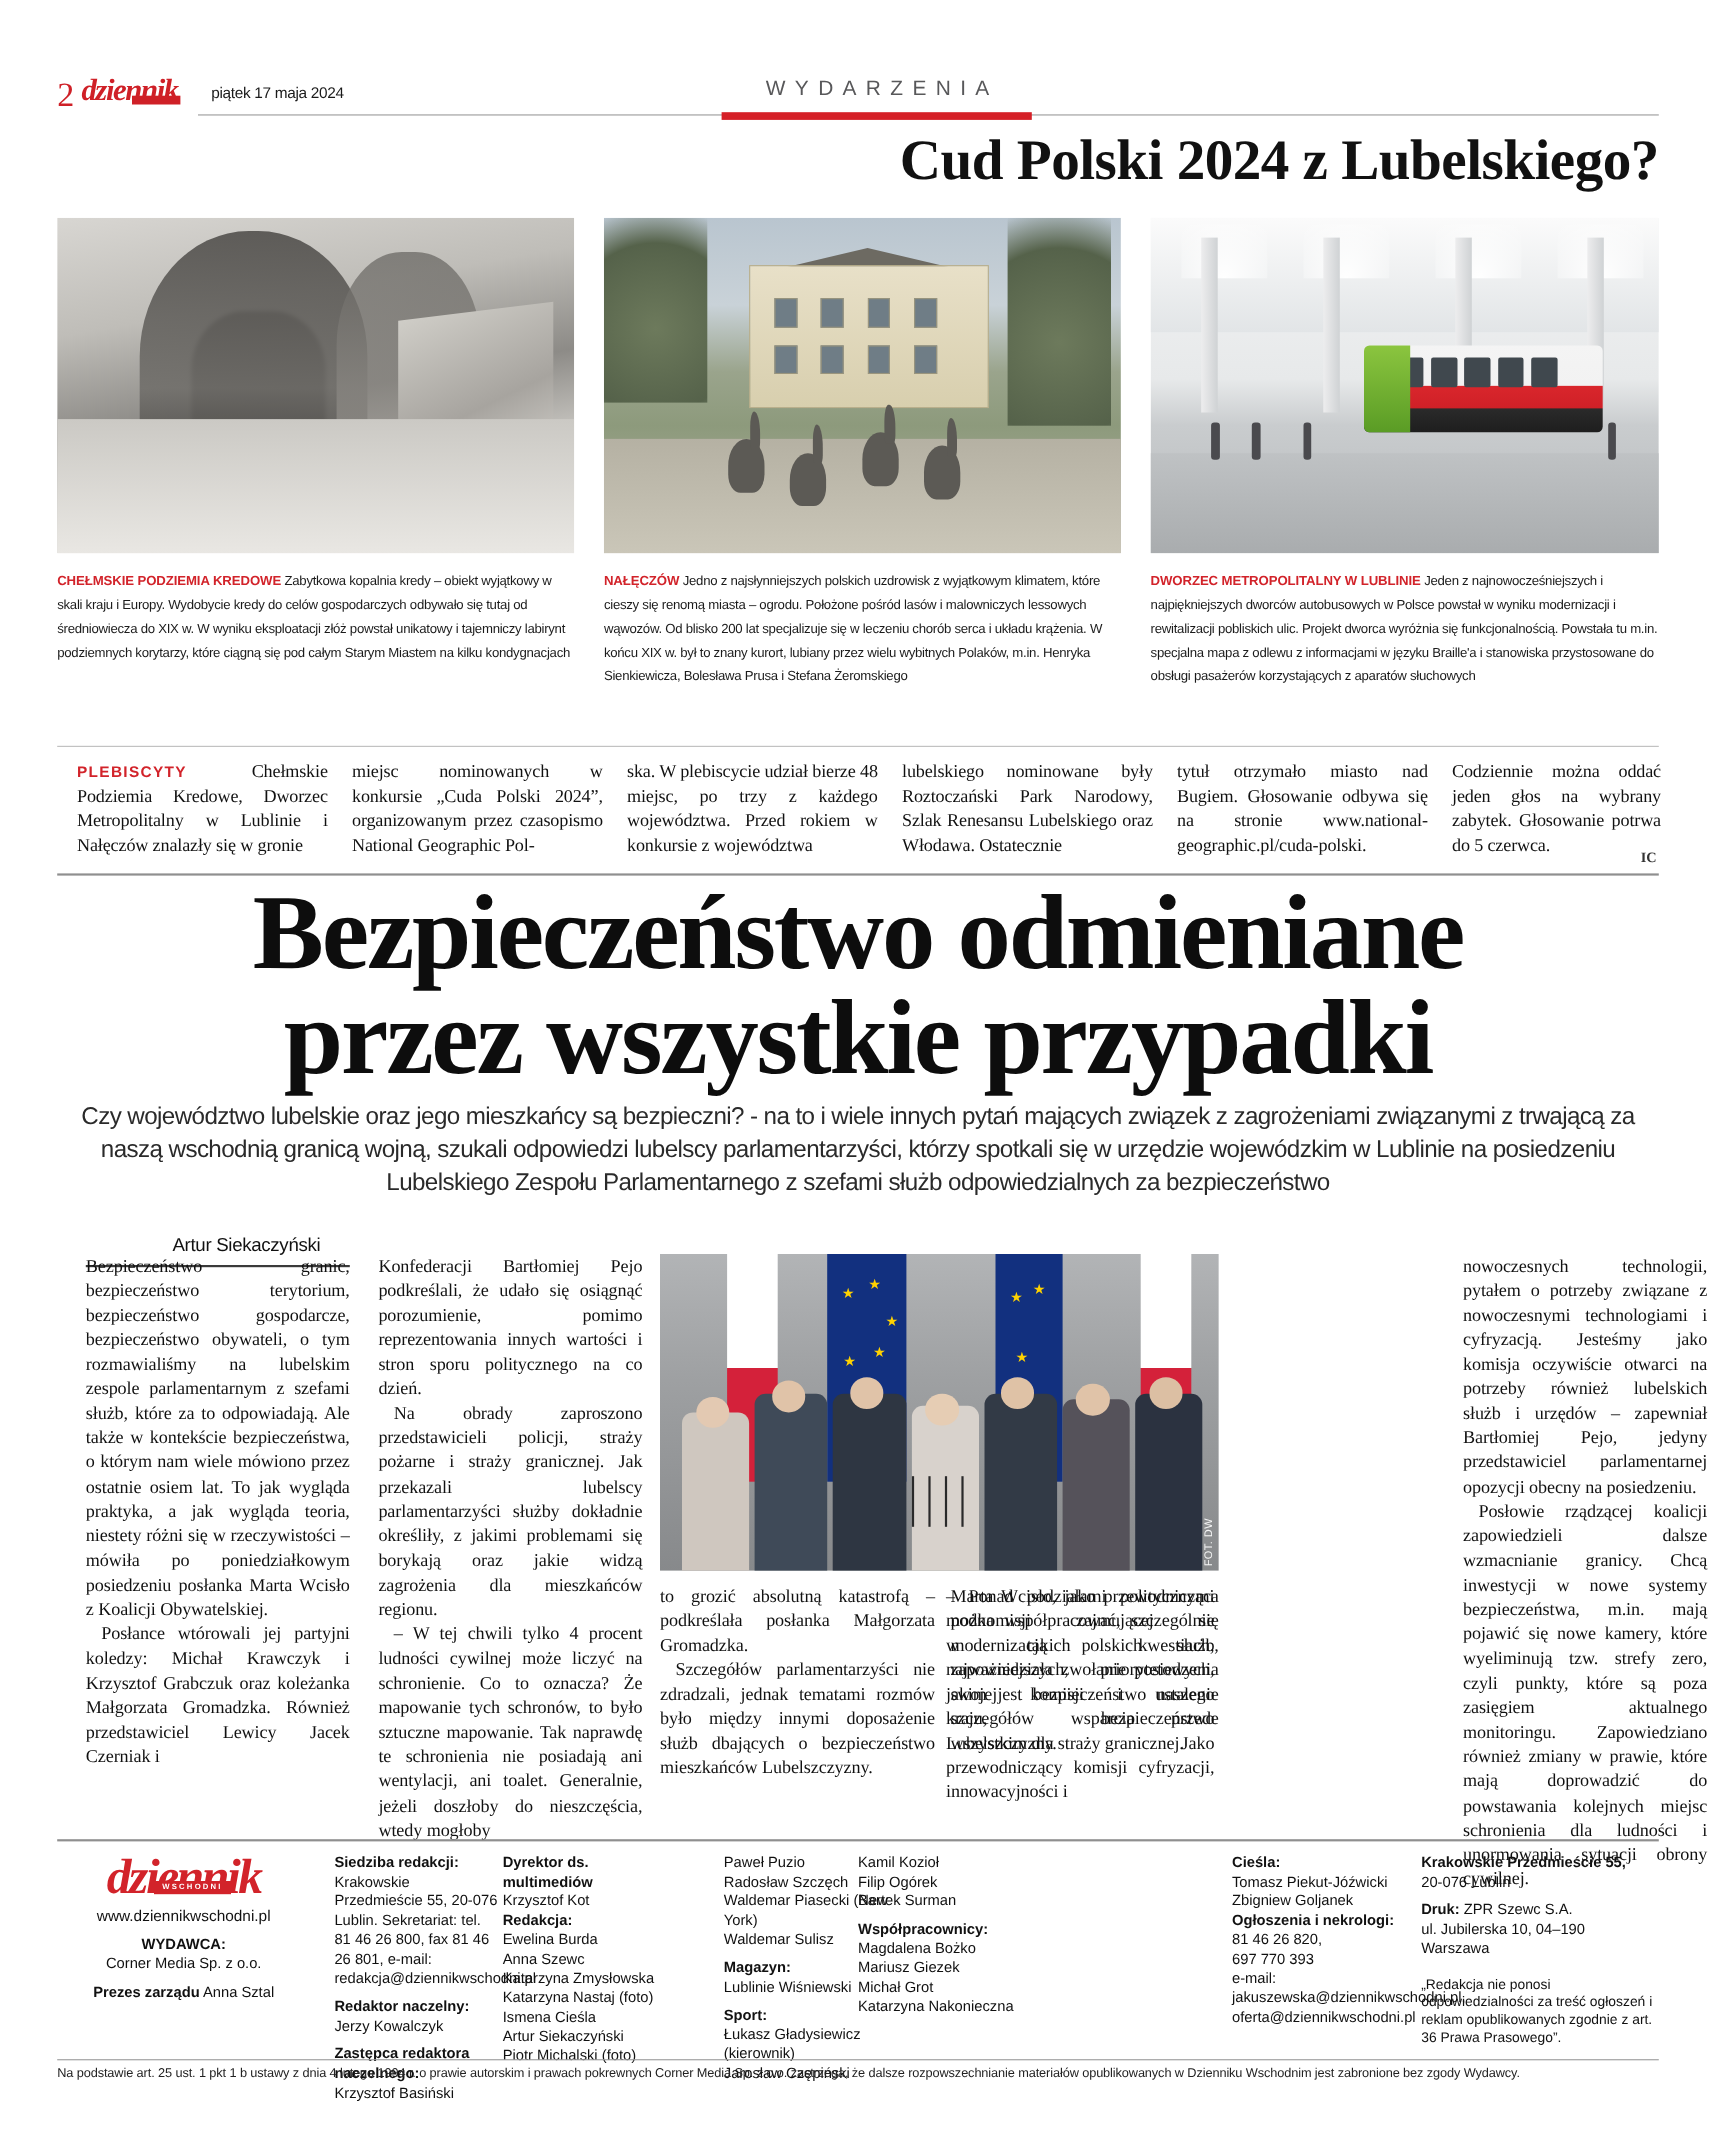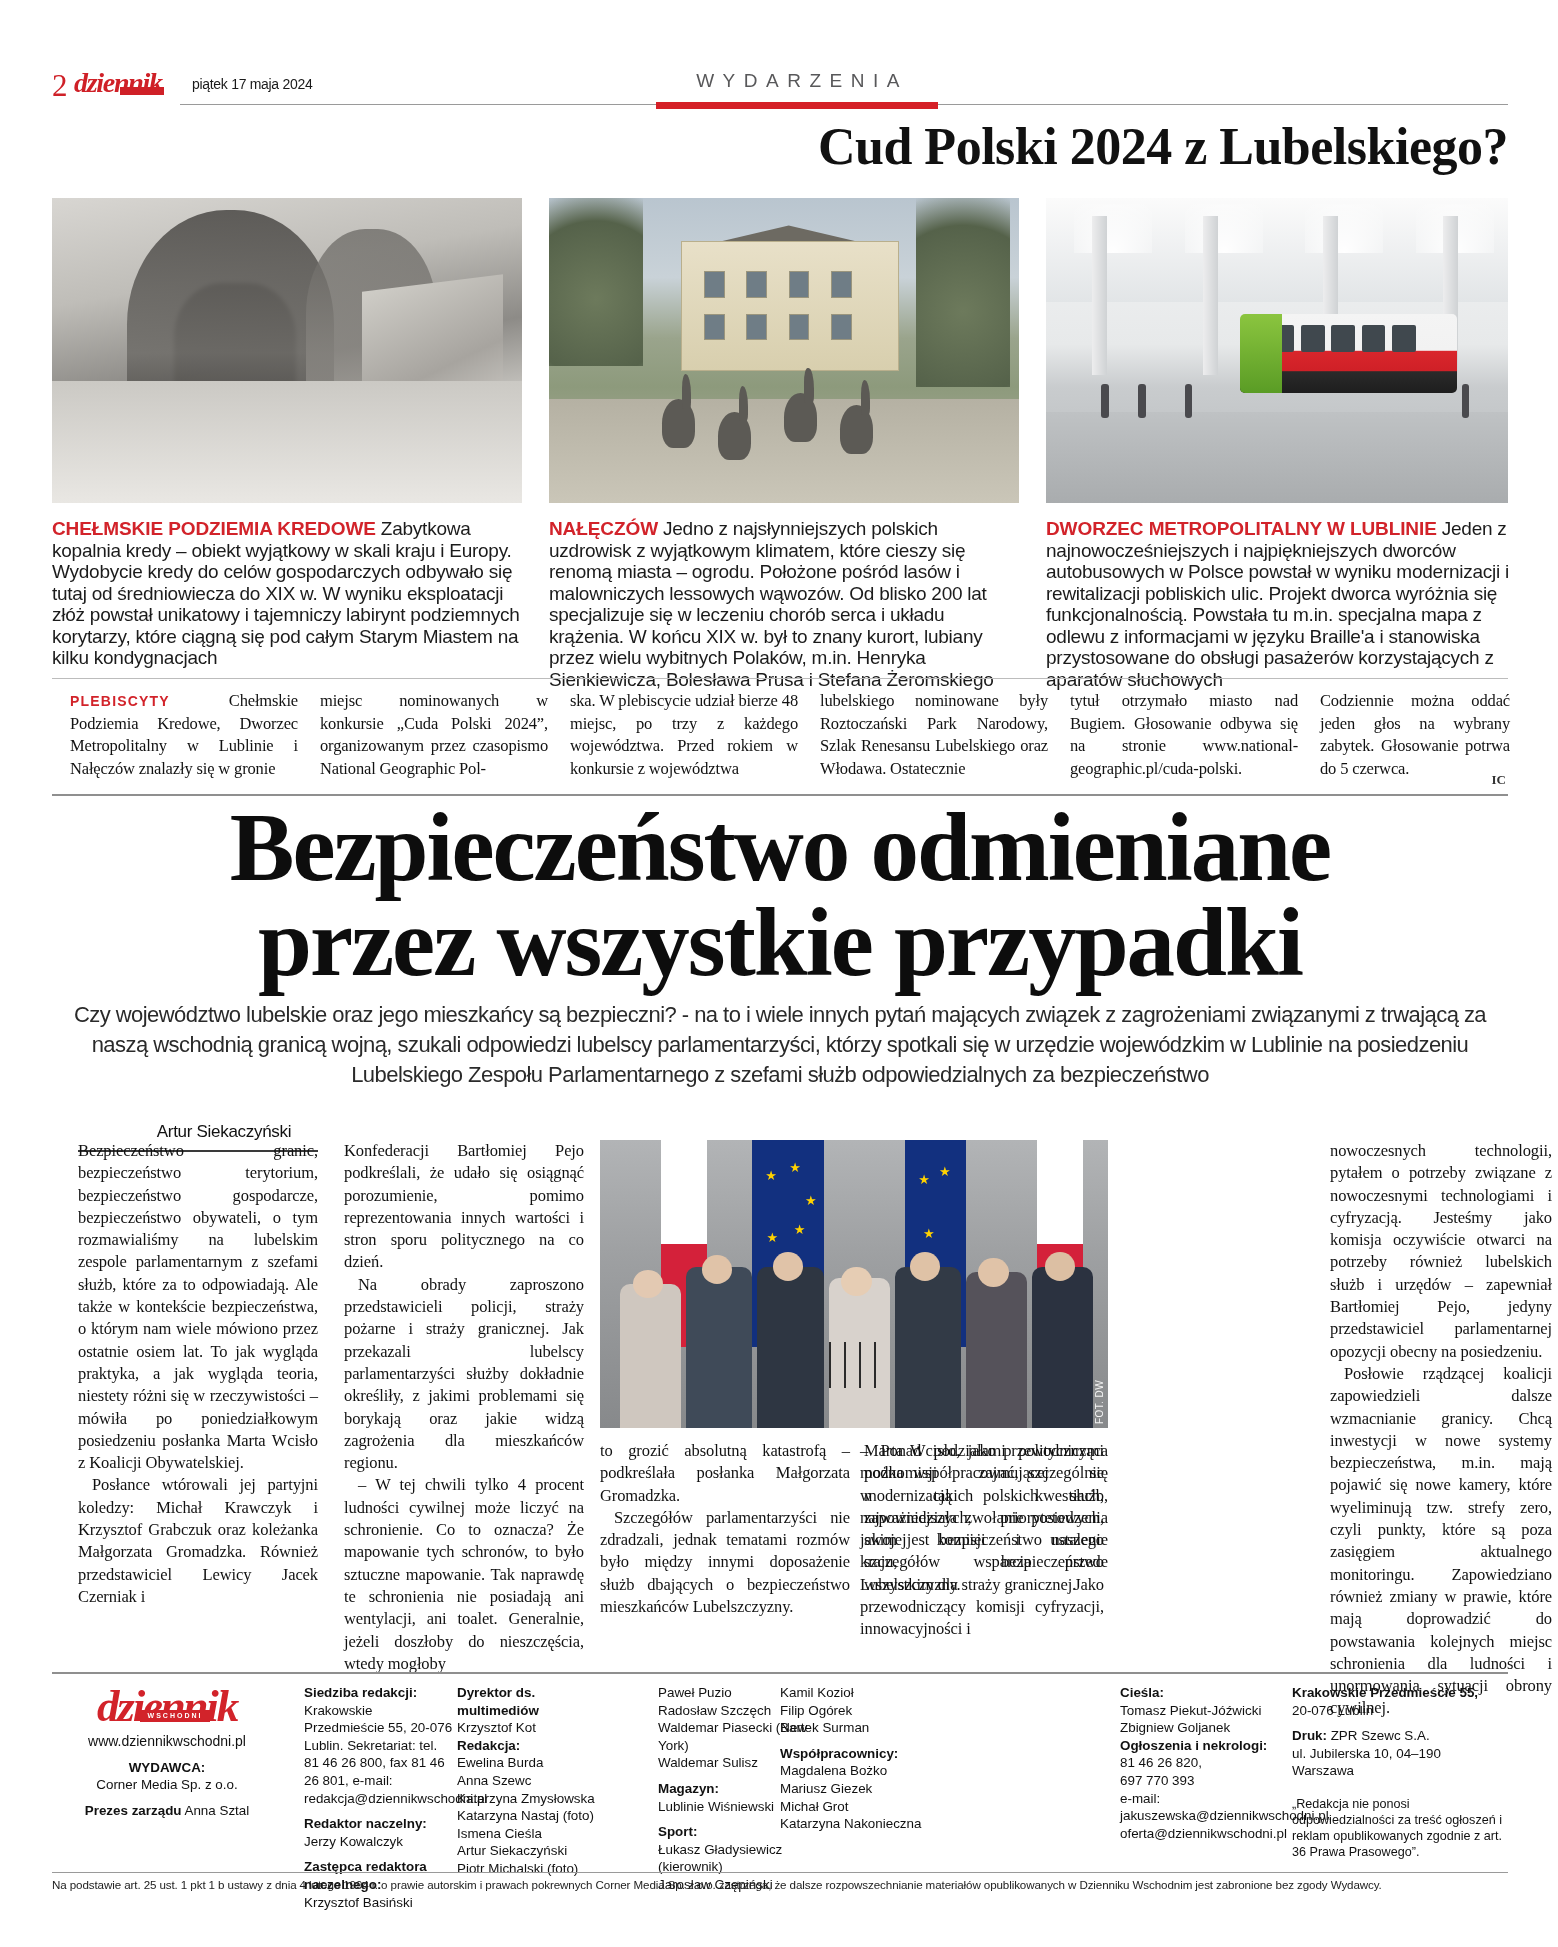--- a/index.html
+++ b/index.html
@@ -82,21 +82,21 @@
     border-radius:5px;}
   .p3 .busw{position:absolute;top:14%;height:34%;width:11%;background:#40484e;border-radius:2px;}
   .p3 .grn{position:absolute;left:42%;top:38%;width:9%;height:26%;
     background:linear-gradient(180deg,#8bc53f,#5a9c25);border-radius:5px 0 0 5px;}
   .p3 .plat{position:absolute;left:0;bottom:0;width:100%;height:30%;
     background:linear-gradient(180deg,#bfc2c4,#a9acae);}
   .p3 .person{position:absolute;bottom:28%;width:1.6%;height:11%;background:#4a4a4e;border-radius:3px;}
 
   
   .caps{position:absolute;left:52px;top:518px;width:1456px;}
-  .cap{position:absolute;top:0;font-size:19px;line-height:21.5px;color:#1b1b1b;
+  .cap{position:absolute;top:0;font-size:12px;line-height:21.5px;color:#1b1b1b;
     letter-spacing:-0.25px;text-align:left;}
   .cap1{left:0;width:472px;}
   .cap2{left:497px;width:472px;}
   .cap3{left:994px;width:466px;}
   .cap b{color:#d2232a;font-weight:bold;letter-spacing:-0.1px;}
 
   
   .pleb-rule-top{position:absolute;left:52px;top:678px;width:1456px;height:1px;background:#bcbcbc;}
   .pleb{position:absolute;left:52px;top:690px;width:1456px;height:100px;}
   .pleb .pc{position:absolute;top:0;width:228px;font-family:"Liberation Serif",serif;

